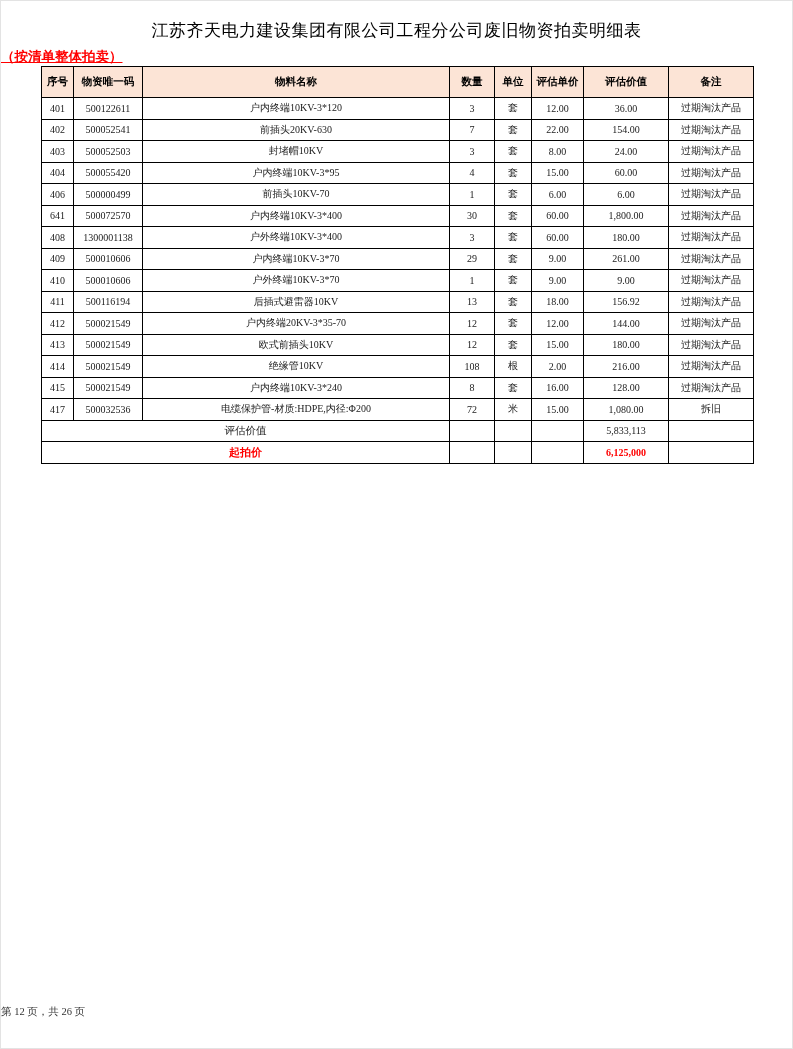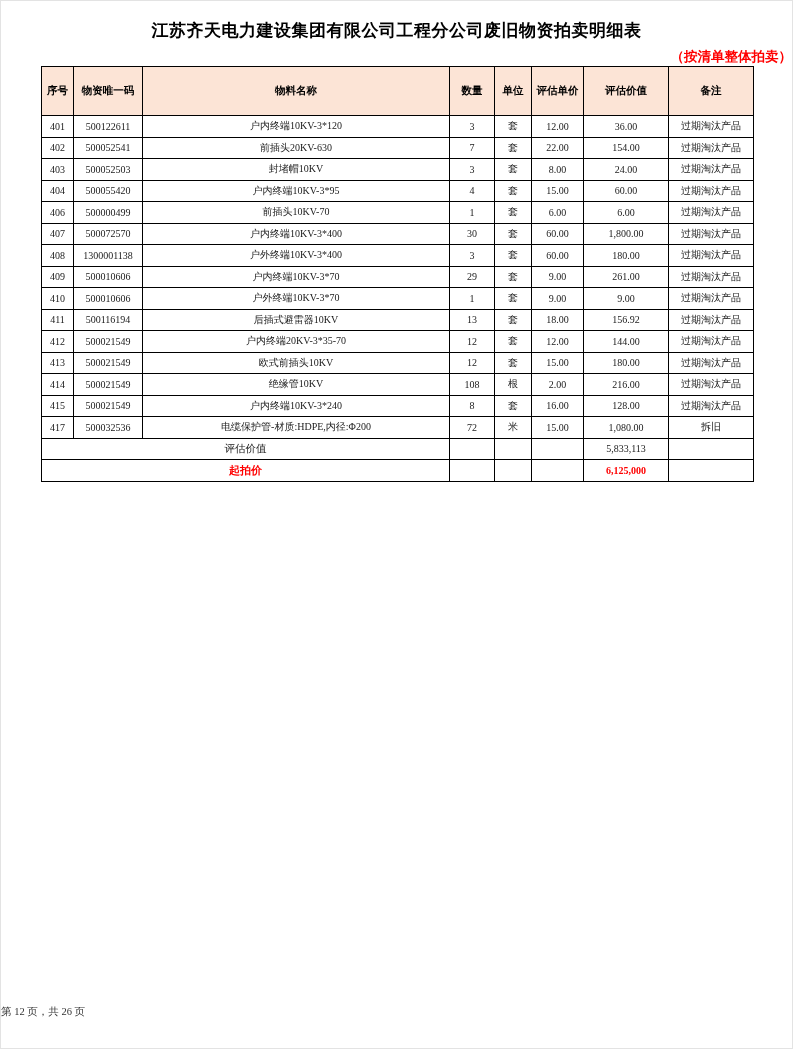--- a/index.html
+++ b/index.html
@@ -8,39 +8,39 @@
     position:relative;
     width:793px; height:1049px;
     background:#ffffff;
     border:1px solid #e3e3e3;
     font-family:"DejaVu Sans","Liberation Sans",sans-serif;
     overflow:hidden;
   }
   .doc-title {
     position:absolute; top:18px; left:0; width:100%;
     text-align:center;
-    font-size:17px; font-weight:bold; color:#000;
+    font-size:17px; font-weight:normal; color:#000;
     letter-spacing:0.5px;
   }
   .doc-subtitle {
     position:absolute; top:47px; left:0; width:100%;
-    text-align:right;
-    font-size:13.5px; font-weight:bold; color:#ff0000;
+    text-align:left;
+    font-size:13.5px; font-weight:bold; color:#ff0000;text-decoration:underline;
   }
   table.doc-table {
     position:absolute; left:40px; top:65px;
     width:712px;
     border-collapse:collapse; table-layout:fixed;
   }
   .doc-table th {
     background:#fce4d6;
     border:1px solid #000;
     font-size:10.5px; font-weight:bold; color:#000;
     height:22px; text-align:center; vertical-align:middle;
-    padding:17px 1px;
+    padding:8px 1px;
   }
   .doc-table td {
     border:1px solid #000;
     font-size:10px; color:#1a1a1a;
     height:21.5px; text-align:center; vertical-align:middle;
     font-family:"Liberation Serif","DejaVu Serif",serif;
     padding:0 2px;
     overflow:hidden; white-space:nowrap;
   }
   .doc-table tr.summary-row td.sum-label {
@@ -150,21 +150,21 @@
       <td>500000499</td>
       <td>前插头10KV-70</td>
       <td>1</td>
       <td>套</td>
       <td>6.00</td>
       <td>6.00</td>
       <td>过期淘汰产品</td>
     </tr>
 
     <tr>
-      <td>407</td>
+      <td>641</td>
       <td>500072570</td>
       <td>户内终端10KV-3*400</td>
       <td>30</td>
       <td>套</td>
       <td>60.00</td>
       <td>1,800.00</td>
       <td>过期淘汰产品</td>
     </tr>
 
     <tr>

